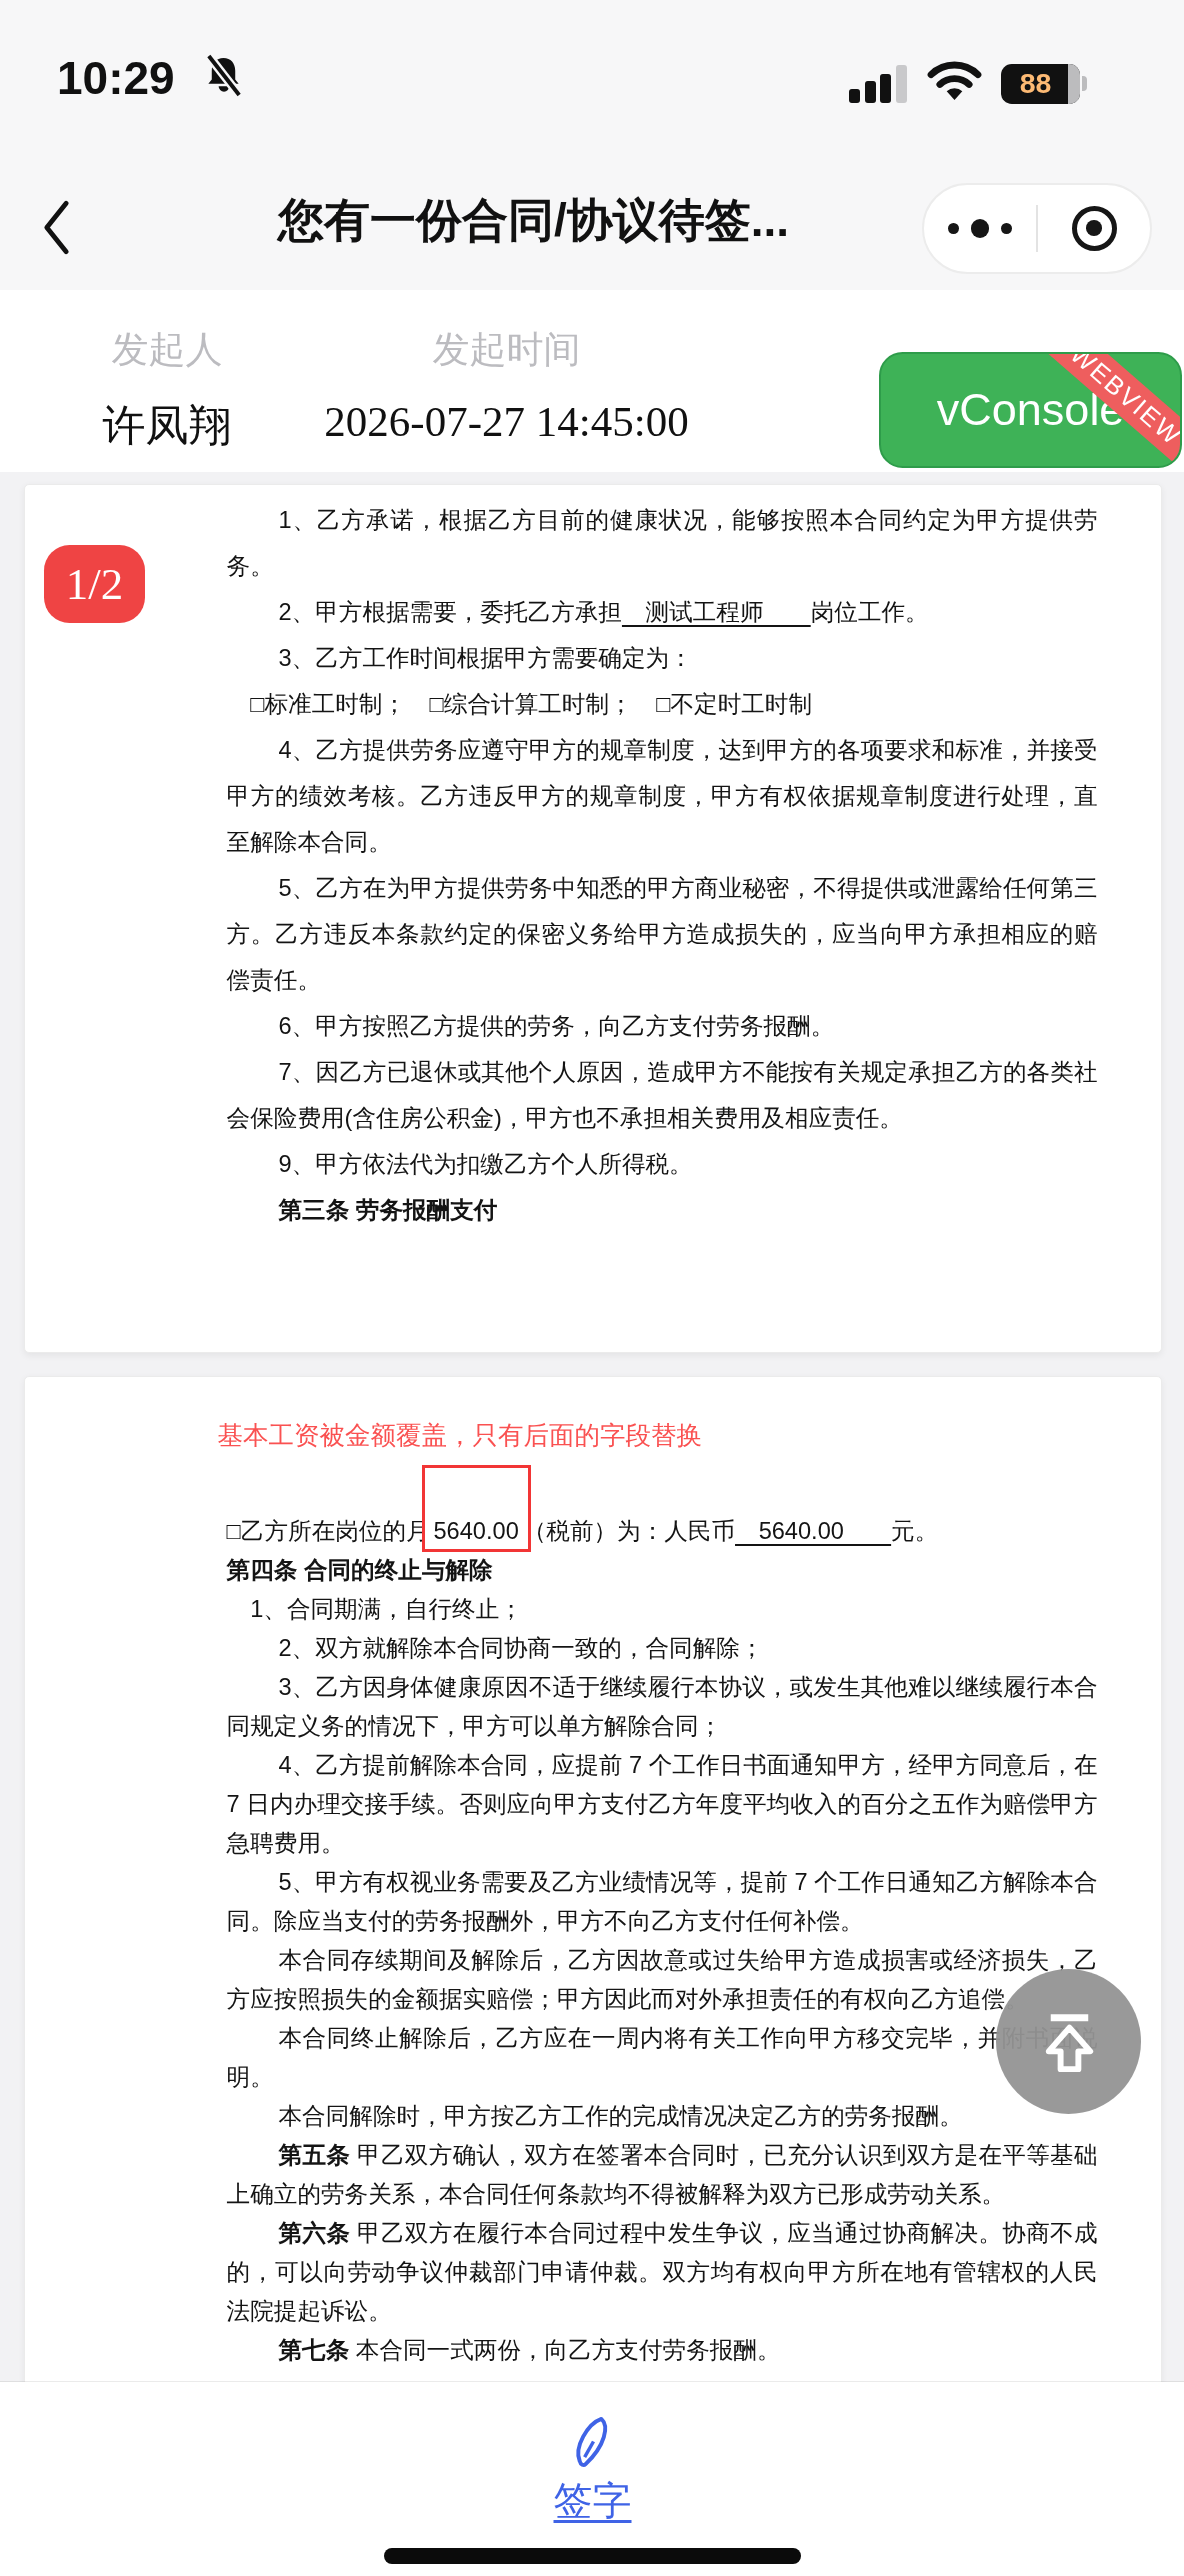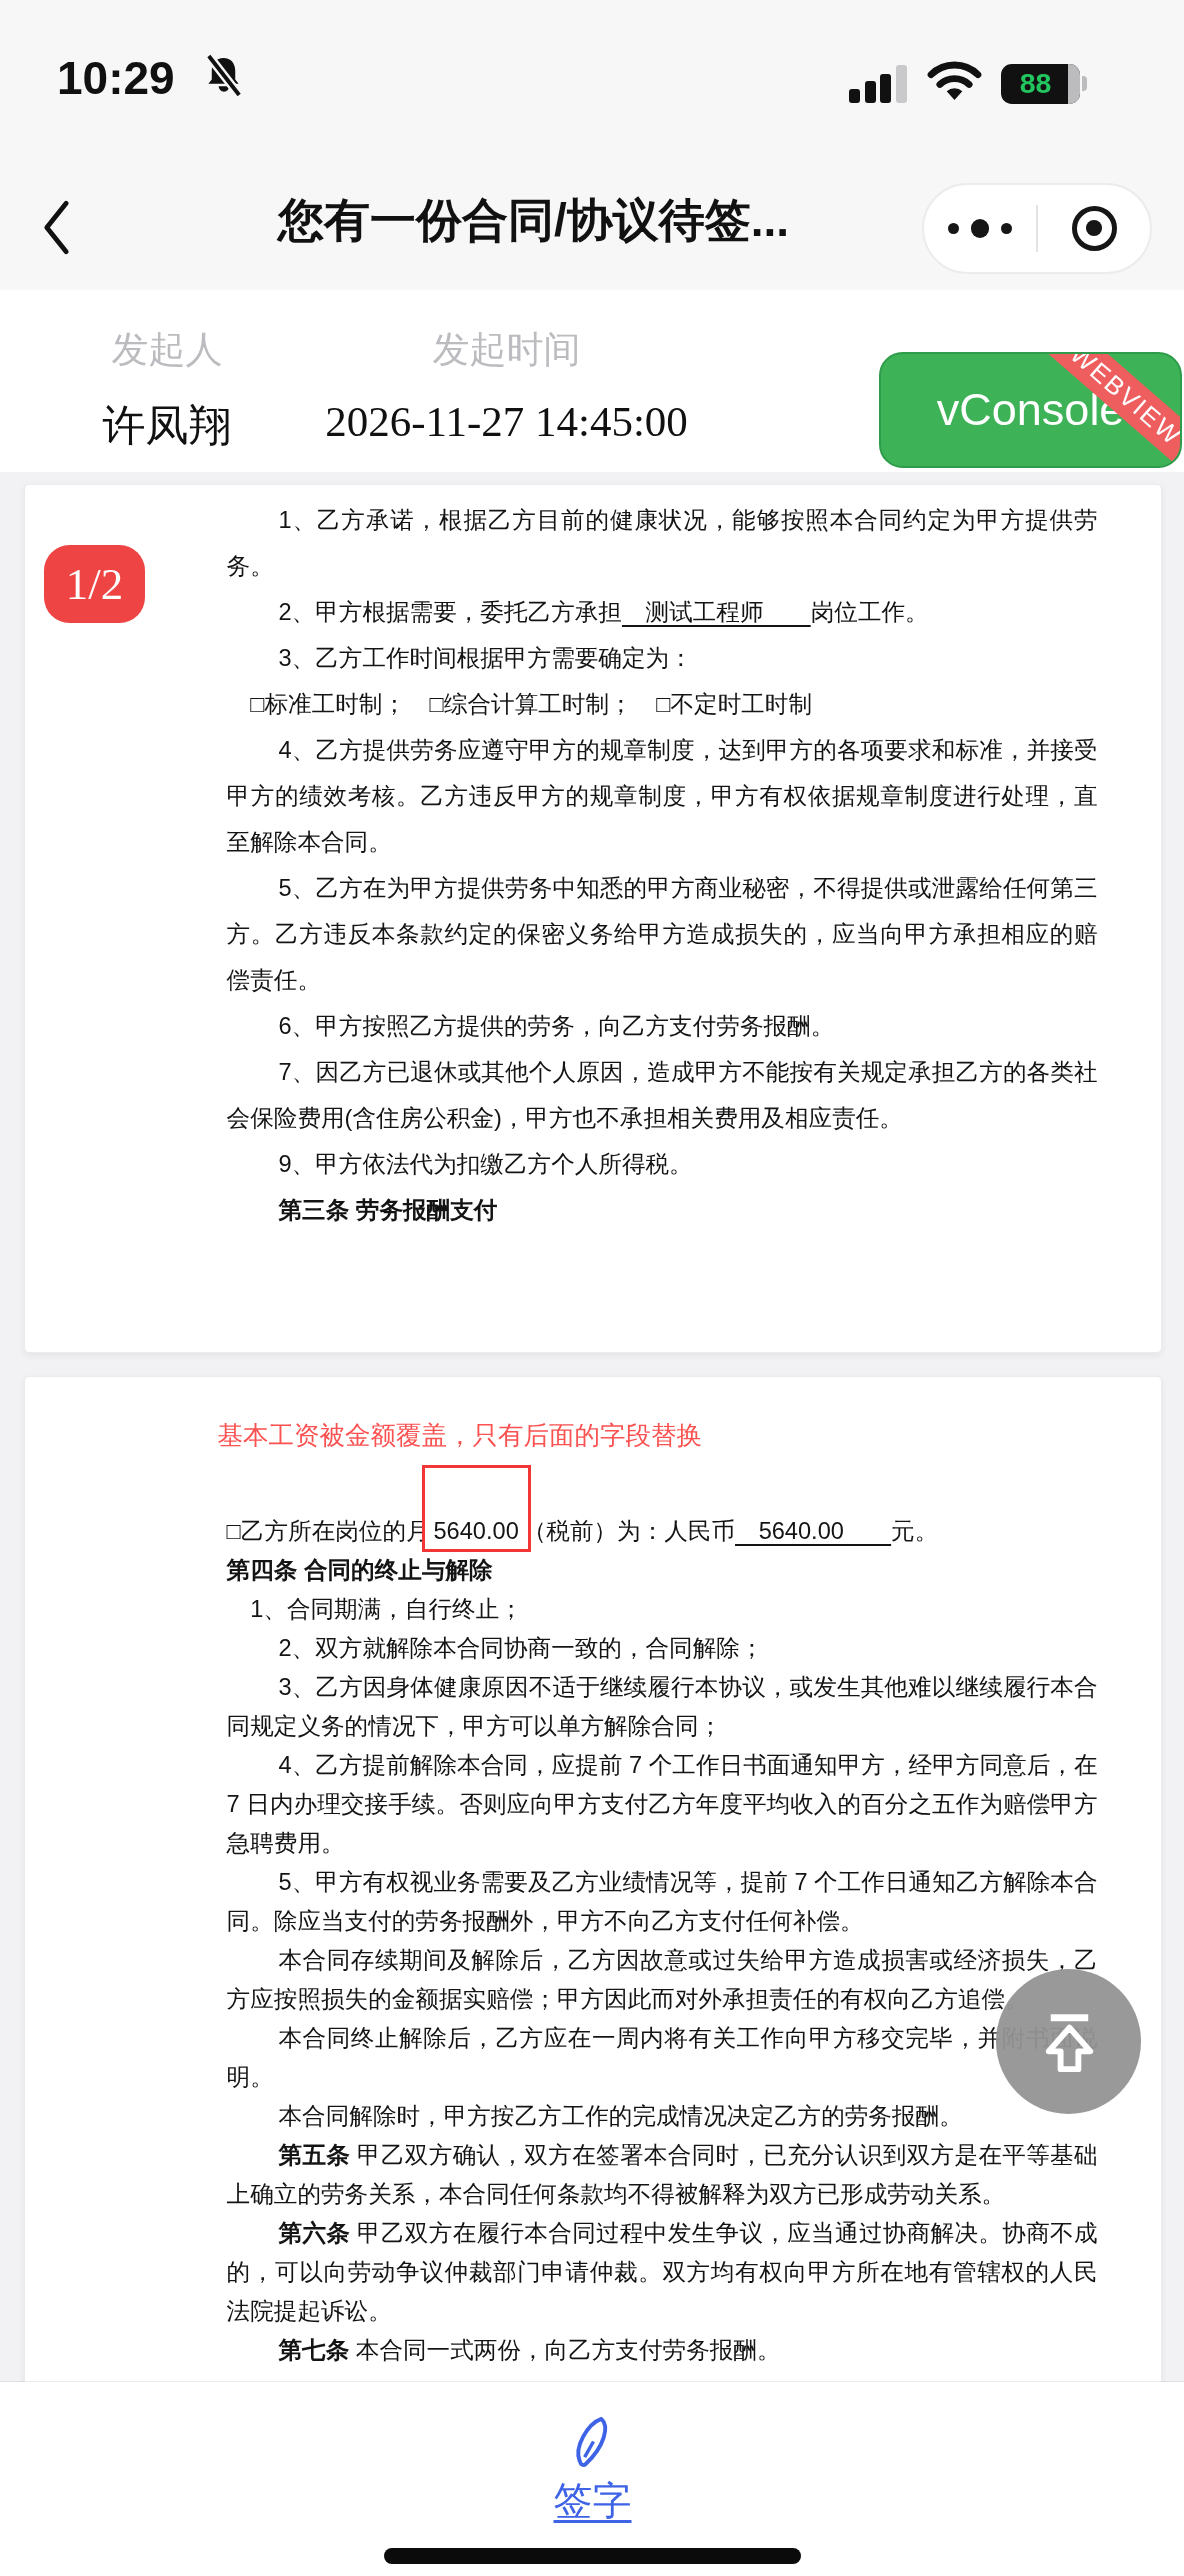--- a/index.html
+++ b/index.html
@@ -15,21 +15,21 @@
   .time{font-size:46px;font-weight:700;letter-spacing:0;}
   .status-right{position:absolute;right:98px;top:61px;display:flex;align-items:center;gap:19.6px;}
   .cellular{display:flex;align-items:flex-end;gap:4.9px;height:39px;}
   .cellular i{display:block;width:10.8px;border-radius:2.9px;background:#111;}
   .cellular i:nth-child(1){height:13.8px;}
   .cellular i:nth-child(2){height:21.6px;}
   .cellular i:nth-child(3){height:29.5px;}
   .cellular i:nth-child(4){height:38px;background:#c9c9cb;}
   .battery{position:relative;width:79px;height:40px;background:#111;border-radius:10.8px;overflow:hidden;}
   .battery .pct{position:absolute;left:5.9px;top:0;width:57px;height:40px;display:flex;align-items:center;justify-content:center;
-    color:#22c55e;font-size:28.5px;font-weight:700;}
+    color:#fdba74;font-size:28.5px;font-weight:700;}
   .battery .gap{position:absolute;right:0;top:0;width:11.8px;height:40px;background:#bcbcbe;}
   .battery-nub{width:4.9px;height:14.7px;background:#bcbcbe;border-radius:0 3.9px 3.9px 0;margin-left:2px;}
   .batt-wrap{display:flex;align-items:center;}
   
   .nav-bar{position:absolute;top:167px;left:0;right:0;height:123px;}
   .back-btn{position:absolute;left:41px;top:27.5px;width:47px;height:65px;display:flex;align-items:center;}
   .nav-title{position:absolute;left:177px;right:295px;top:0;height:108px;display:flex;align-items:center;justify-content:center;
     font-size:46px;font-weight:700;white-space:nowrap;overflow:hidden;}
   .capsule{position:absolute;right:33px;top:15.7px;width:230px;height:91px;background:#fff;
     border:2px solid #ececec;border-radius:46px;display:flex;align-items:center;box-sizing:border-box;}
@@ -156,21 +156,21 @@
     </div>
   </div>
 
   <div class="header">
     <div class="hdr-col1">
       <div class="hdr-label">发起人</div>
       <div class="hdr-value">许凤翔</div>
     </div>
     <div class="hdr-col2">
       <div class="hdr-label">发起时间</div>
-      <div class="hdr-value serif">2026-11-27 14:45:00</div>
+      <div class="hdr-value serif">2026-07-27 14:45:00</div>
     </div>
     <div class="vconsole">
       <span class="vconsole-label">vConsole</span>
       <span class="ribbon">WEBVIEW</span>
     </div>
   </div>
 
   <div class="scroll">
     <div class="card card1">
       <div class="doc doc1">

